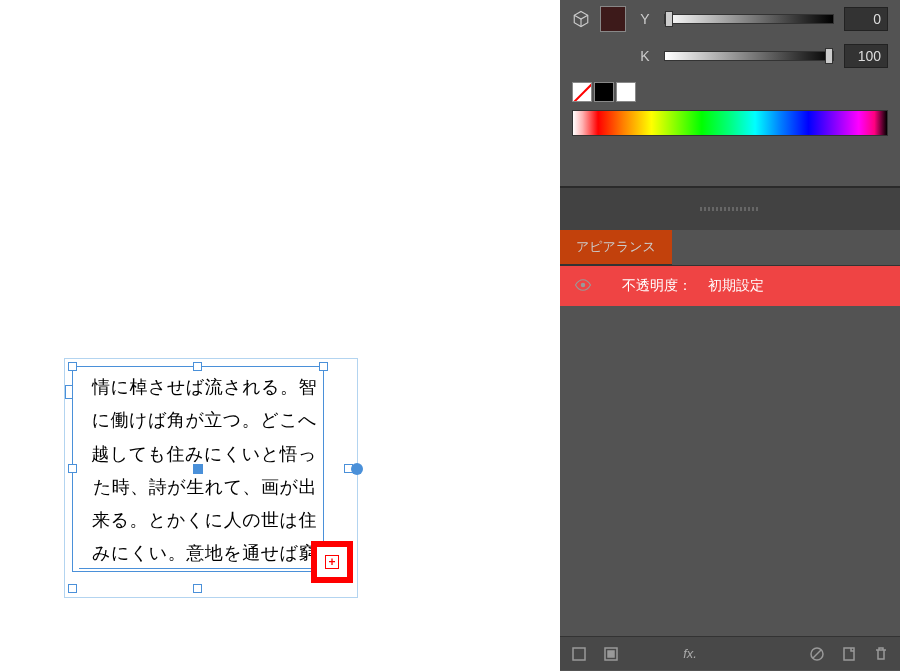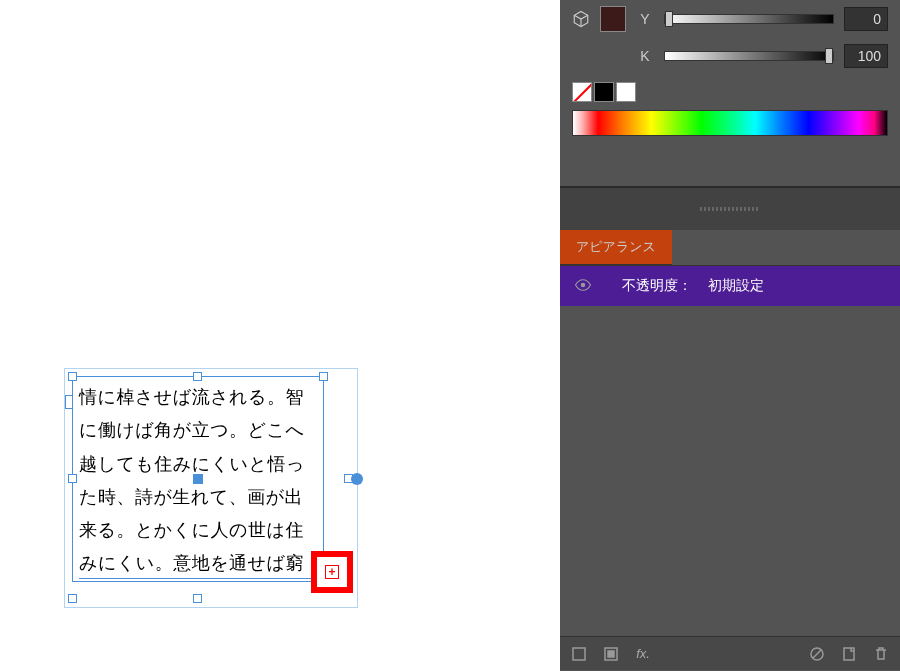--- a/index.html
+++ b/index.html
@@ -19,21 +19,22 @@
       top: 0;
       width: 560px;
       height: 671px;
       background: #fff;
     }
     
     
     .text-frame-wrapper {
       position: absolute;
       left: 72px;
-      top: 376px;
+      top: 366px;
+      text-align: right;
     }
     
     .text-frame {
       position: relative;
       width: 252px;
       height: 206px;
       border: 1px solid #4a90d9;
     }
     
     .text-content {
@@ -307,21 +308,21 @@
     
     .appearance-row {
       display: flex;
       align-items: center;
       padding: 10px 14px;
       gap: 14px;
       color: #ccc;
       font-size: 14px;
     }
     .appearance-row.selected {
-      background: #4c1d95;
+      background: #ef4444;
       color: #fff;
     }
     .appearance-row.indent {
       padding-left: 62px;
     }
     
     .row-swatch {
       width: 22px;
       height: 22px;
       background: #fff;
@@ -450,21 +451,21 @@
         <svg viewBox="0 0 16 16" width="16" height="16" fill="none" stroke="currentColor" stroke-width="1.5">
             <rect x="2" y="2" width="12" height="12"></rect>
           </svg>
       </span>
       <span class="footer-icon">
         <svg viewBox="0 0 16 16" width="16" height="16" fill="none" stroke="currentColor" stroke-width="1.5">
             <rect x="2" y="2" width="12" height="12"></rect>
             <rect x="5" y="5" width="6" height="6" fill="currentColor"></rect>
           </svg>
       </span>
-      <span class="footer-icon" style="font-style:italic; font-size:13px; color:#aaa;">fx.</span>
+      <span class="footer-icon" style="font-style:italic; font-size:13px; color:#aaa;margin-left:47px;">fx.</span>
       <span class="footer-spacer"></span>
       <span class="footer-icon">
         <svg viewBox="0 0 16 16" width="16" height="16" fill="none" stroke="currentColor" stroke-width="1.5">
             <circle cx="8" cy="8" r="6"></circle>
             <line x1="4" y1="12" x2="12" y2="4"></line>
           </svg>
       </span>
       <span class="footer-icon">
         <svg viewBox="0 0 16 16" width="16" height="16" fill="none" stroke="currentColor" stroke-width="1.5">
             <rect x="3" y="2" width="10" height="12"></rect>

